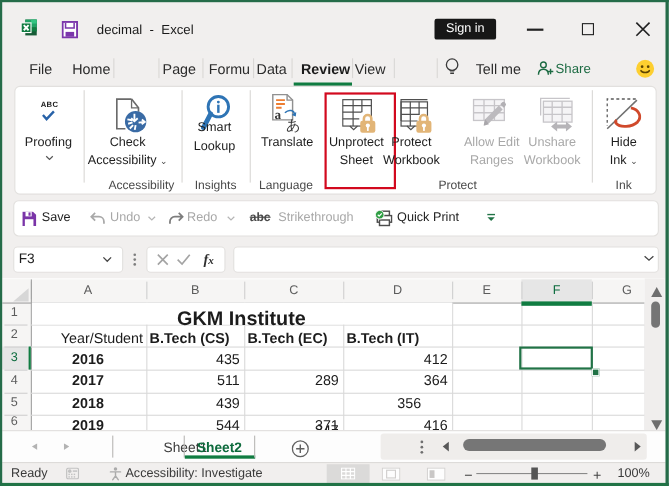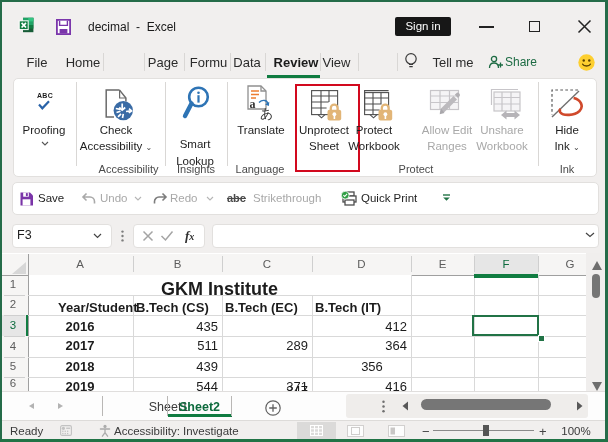--- a/index.html
+++ b/index.html
@@ -115,21 +115,21 @@
   </svg>
   <div class="btnlbl abs" style="left:62px;top:43.5px;width:82px;">Check<br>Accessibility <span class="chev">⌄</span></div>
   <div class="abs sep" style="left:152px;top:4px;height:84px;"></div>
 
   <svg class="abs" style="left:169px;top:8px;" width="28" height="34" viewBox="0 0 28 34">
     <circle cx="16.5" cy="11" r="9.3" fill="#fff" stroke="#2e74b5" stroke-width="2.6"></circle>
     <path d="M9.5 17.5 L3 30" stroke="#2e74b5" stroke-width="4.4" stroke-linecap="round"></path>
     <circle cx="16.5" cy="6.8" r="1.3" fill="#2e74b5"></circle>
     <rect x="15.4" y="9.2" width="2.2" height="7.4" fill="#2e74b5"></rect>
   </svg>
-  <div class="btnlbl abs" style="left:152px;top:58px;width:60px;text-align:center;">Smart<br>Lookup</div>
+  <div class="btnlbl abs" style="left:152px;top:30px;width:60px;text-align:center;">Smart<br>Lookup</div>
   <div class="abs sep" style="left:214px;top:4px;height:84px;"></div>
 
   <svg class="abs" style="left:234px;top:7px;" width="28" height="36" viewBox="0 0 28 36">
     <path d="M1 1 h13 l5 5 v18 h-18 z" fill="#fff" stroke="#909090" stroke-width="1.3"></path>
     <path d="M14 1 v5 h5" fill="none" stroke="#909090" stroke-width="1.3"></path>
     <path d="M4 6 h8 M4 9.5 h8 M4 13 h5" stroke="#ed7d31" stroke-width="1.7"></path>
     <text x="2.5" y="23" font-size="12" font-weight="bold" fill="#333" font-family="Liberation Serif">a</text>
     <path d="M12 17.5 c3.5 -3.5 9 -2.5 8.5 2" fill="none" stroke="#2e74b5" stroke-width="1.4"></path>
     <path d="M22.3 16.8 l-0.4 4.2 l-3.8 -1.4 z" fill="#2e74b5"></path>
     <text x="13" y="33" font-size="13" fill="#333" font-family="Liberation Sans">あ</text>
@@ -309,21 +309,21 @@
     <div class="abs" style="left: 584px; top: 22.2px; width: 1px; height: 115.8px; background: rgb(217, 217, 217);"></div>
     <div class="abs" style="left: 25.5px; top: 42.1px; width: 558.5px; height: 1px; background: rgb(217, 217, 217);"></div>
     <div class="abs" style="left: 25.5px; top: 62.4px; width: 558.5px; height: 1px; background: rgb(217, 217, 217);"></div>
     <div class="abs" style="left: 25.5px; top: 83.3px; width: 558.5px; height: 1px; background: rgb(217, 217, 217);"></div>
     <div class="abs" style="left: 25.5px; top: 104px; width: 558.5px; height: 1px; background: rgb(217, 217, 217);"></div>
     <div class="abs" style="left: 25.5px; top: 124.3px; width: 558.5px; height: 1px; background: rgb(217, 217, 217);"></div>
     <div class="abs" style="left: 26.5px; top: 22.4px; width: 382px; height: 19.2px; background: rgb(255, 255, 255);"></div>
     <div class="abs" style="left: 472px; top: 21.2px; width: 64px; height: 3.4px; background: rgb(16, 124, 65);"></div>
     <div class="abs" style="left: 23.5px; top: 62.4px; width: 2px; height: 20.9px; background: rgb(16, 124, 65);"></div>
     <div class="abs" style="left: 26.5px; top: 26px; width: 382px; font-weight: bold; text-align: center; font-size: 18px;">GKM Institute</div>
-    <div class="abs" style="left: 28px; top: 46.5px; width: 100px; font-weight: bold; text-align: left; margin-left: 28px;">Year/Student</div>
+    <div class="abs" style="left: 28px; top: 46.5px; width: 100px; font-weight: normal; text-align: right;">Year/Student</div>
     <div class="abs" style="left: 134px; top: 46.5px; width: 85px; font-weight: bold; text-align: left;">B.Tech (CS)</div>
     <div class="abs" style="left: 223px; top: 46.5px; width: 85px; font-weight: bold; text-align: left;">B.Tech (EC)</div>
     <div class="abs" style="left: 313px; top: 46.5px; width: 85px; font-weight: bold; text-align: left;">B.Tech (IT)</div>
     <div class="abs" style="left: 25.5px; top: 66px; width: 105px; font-weight: bold; text-align: center;">2016</div>
     <div class="abs" style="left: 146px; top: 66px; width: 70px; text-align: right;">435</div>
     <div class="abs" style="left: 236px; top: 66px; width: 70px; text-align: right;"></div>
     <div class="abs" style="left: 335px; top: 66px; width: 70px; text-align: right;">412</div>
     <div class="abs" style="left: 25.5px; top: 85.1px; width: 105px; font-weight: bold; text-align: center;">2017</div>
     <div class="abs" style="left: 146px; top: 85.1px; width: 70px; text-align: right;">511</div>
     <div class="abs" style="left: 236px; top: 85.1px; width: 70px; text-align: right;">289</div>

